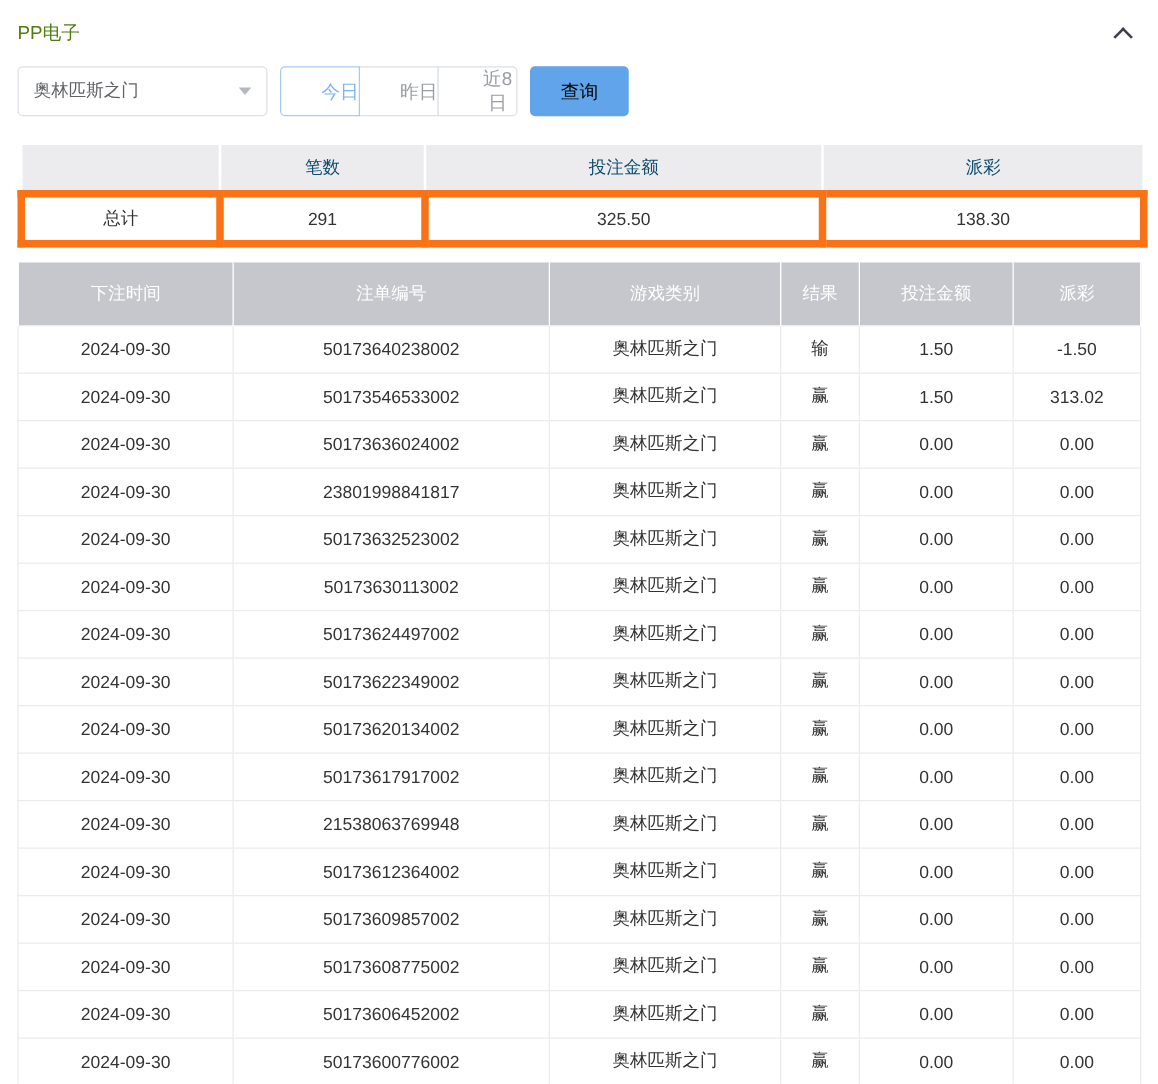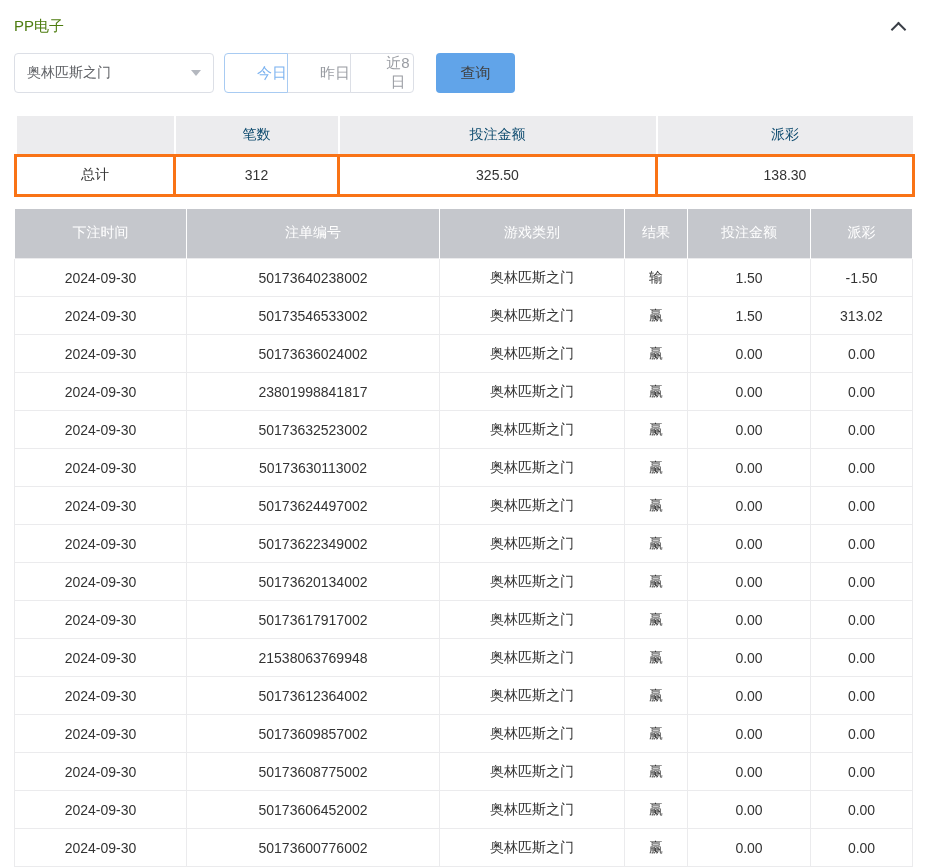--- a/index.html
+++ b/index.html
@@ -52,38 +52,38 @@
     background: #fff; border: 1px solid #dcdfe6;
     font-size: 15px; color: #9a9da3; cursor: pointer;
     margin-left: -1px;
     font-family: inherit;
     padding-left: 32px;
   }
   .quick-btn:first-child { margin-left: 0; border-radius: 4px 0 0 4px; }
   .quick-btn:last-child { border-radius: 0 4px 4px 0; }
   .quick-btn.active { color: #7cb3f0; border-color: #a8cbf2; position: relative; z-index: 1; }
   .search-btn {
-    margin-left: 22px; width: 79px; height: 40px;
-    background: #61a4e9; color: #404040;
+    margin-left: 10px; width: 79px; height: 40px;
+    background: #61a4e9; color: #000000;
     border: none; border-radius: 4px;
     font-size: 15px; cursor: pointer;
     font-family: Liberation Sans, sans-serif;
   }
 
   
   table { border-collapse: collapse; table-layout: fixed; width: 898px; }
   .summary-table { margin-top: 21px; font-size: 14px; }
   .summary-table th {
     background: #ececee; height: 40px;
     font-weight: normal; color: #0c4a6e;
     border: 2px solid #fff; text-align: center;
   }
   .summary-table td {
     height: 40px; text-align: center; color: #333;
-    border: 3px solid #f97316; background: #fff;
+    border: 6px solid #f97316; background: #fff;
   }
 
   
   .main-table { margin-top: 12px; font-size: 14px; }
   .main-table th {
     background: #c5c7cc; color: #fff;
     height: 50px; font-weight: normal;
     border: 1px solid #fff; border-top: none; border-bottom: none;
     text-align: center;
   }
@@ -130,21 +130,21 @@
       <tr>
         <th></th>
         <th>笔数</th>
         <th>投注金额</th>
         <th>派彩</th>
       </tr>
     </thead>
     <tbody>
       <tr>
         <td>总计</td>
-        <td>312</td>
+        <td>291</td>
         <td>325.50</td>
         <td>138.30</td>
       </tr>
     </tbody>
   </table>
 
   <table class="main-table">
     <colgroup>
       <col style="width:172px">
         <col style="width:253px">

